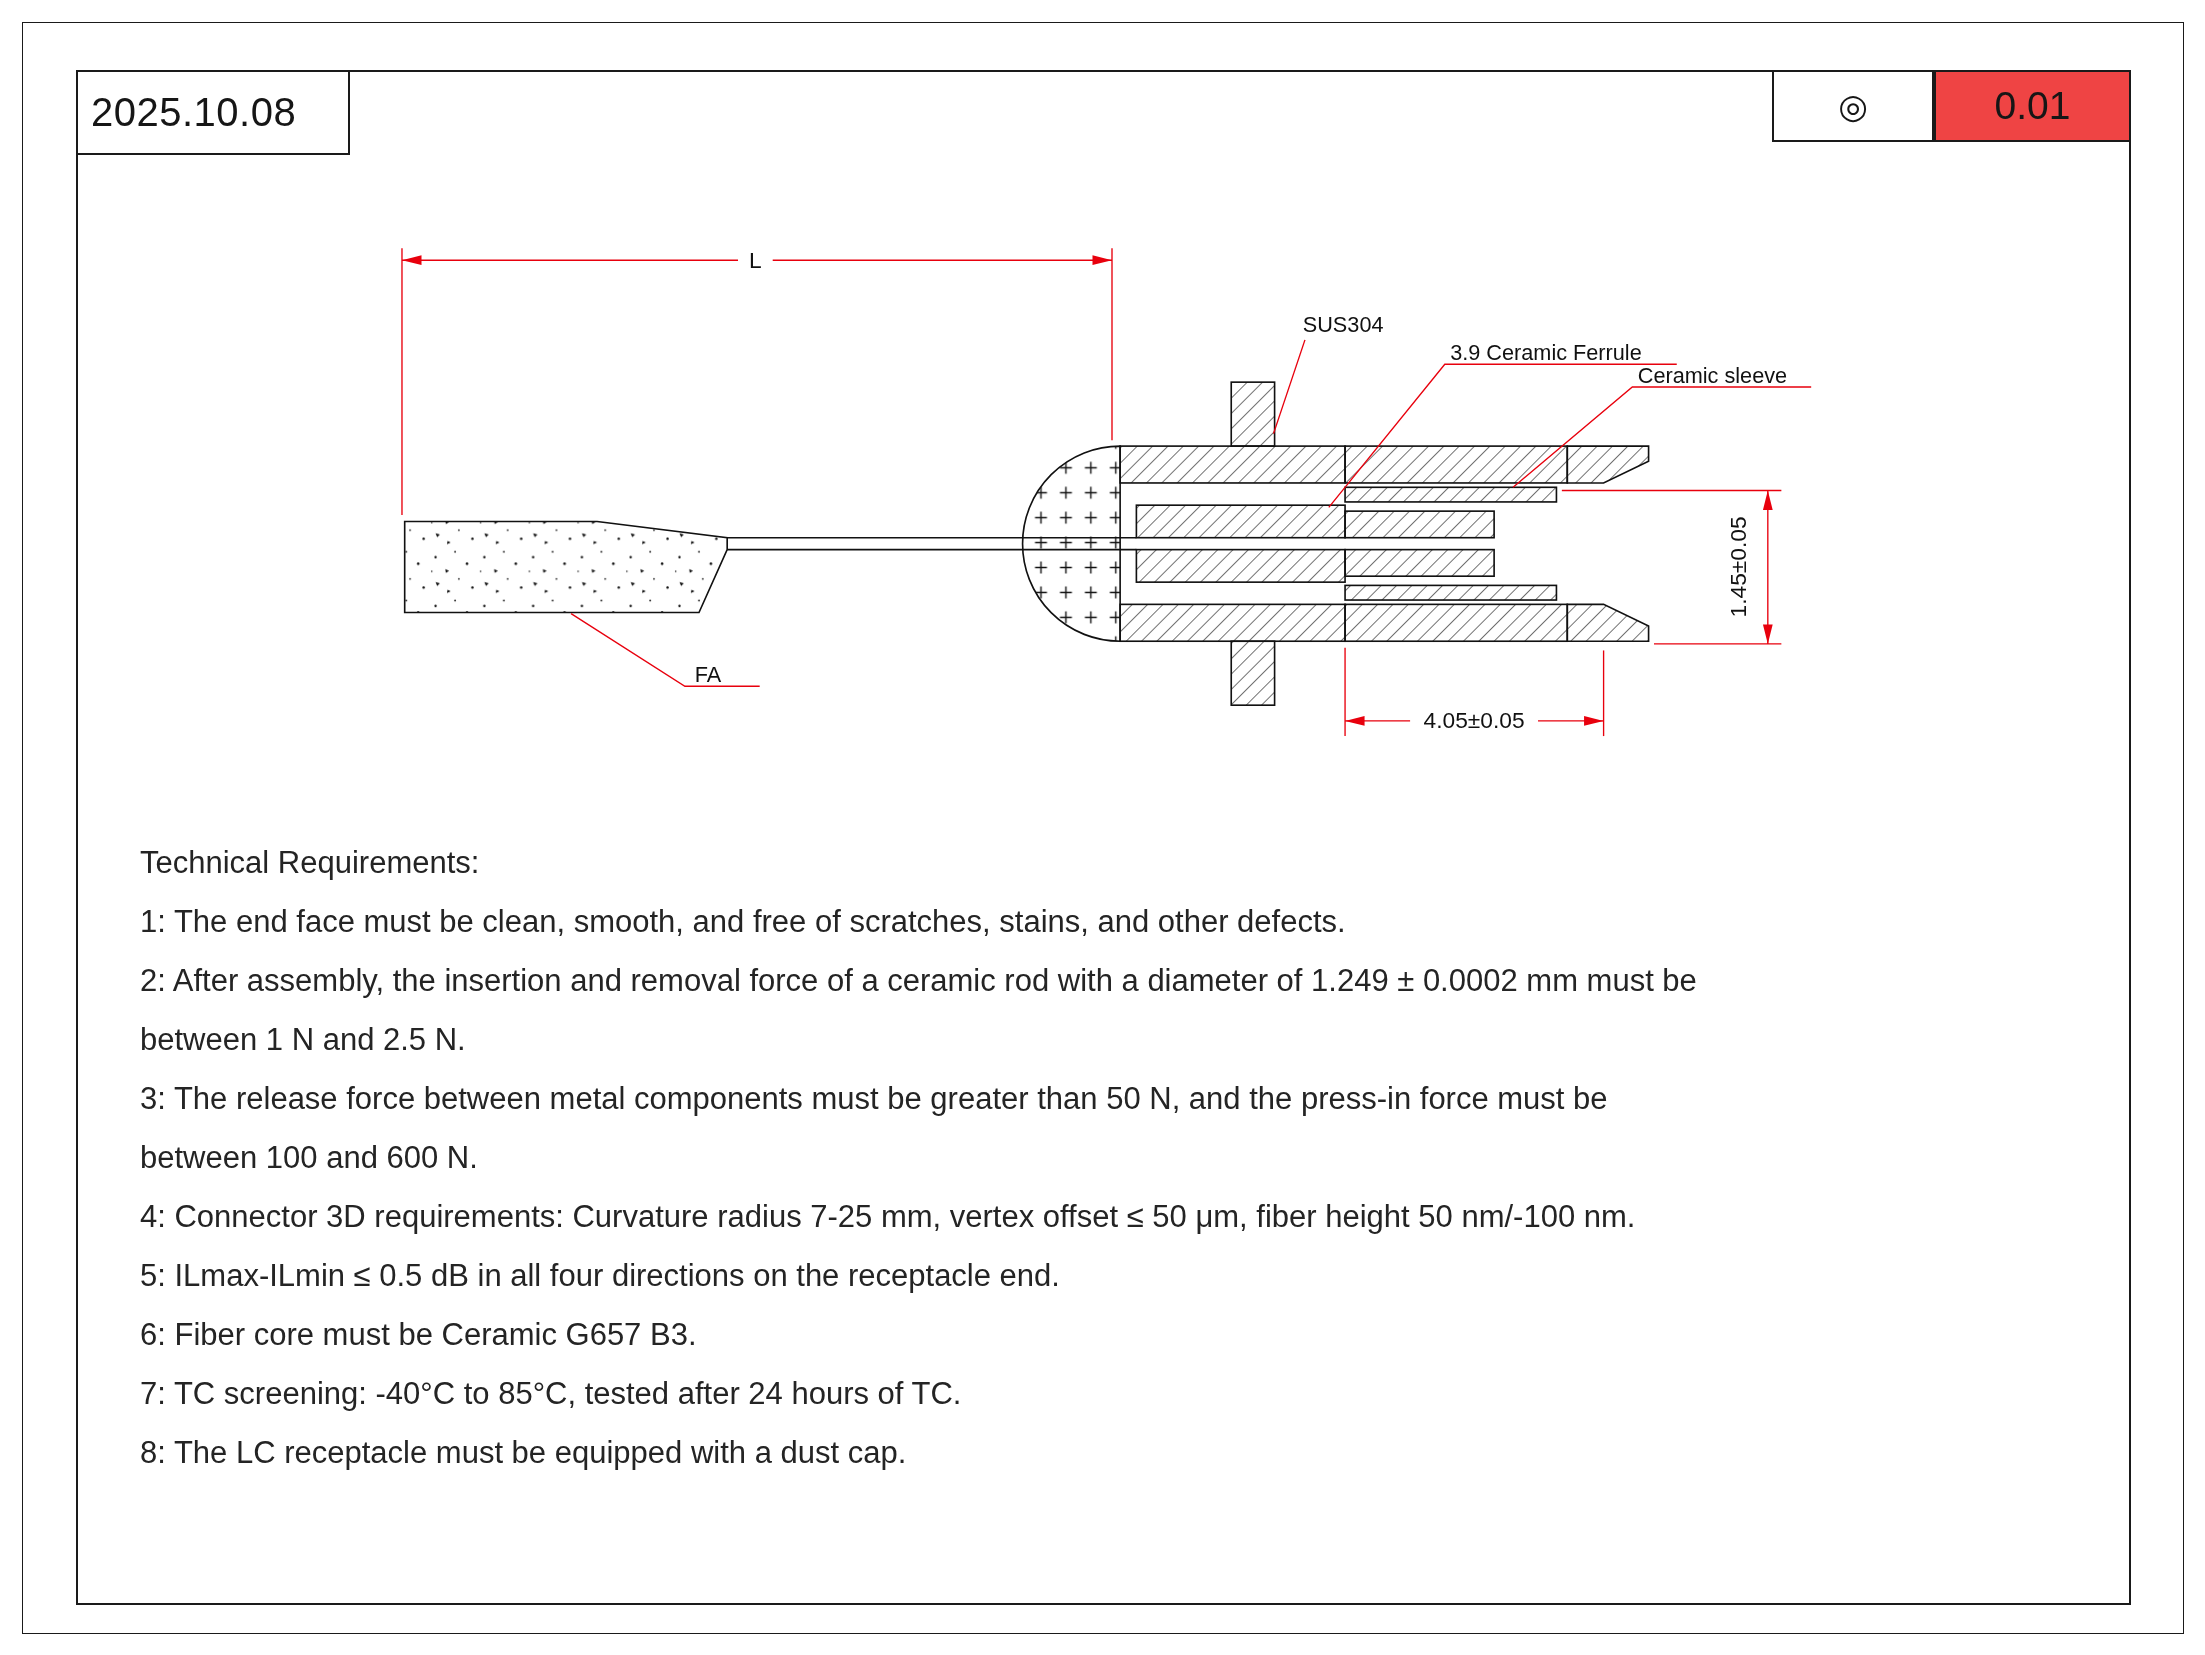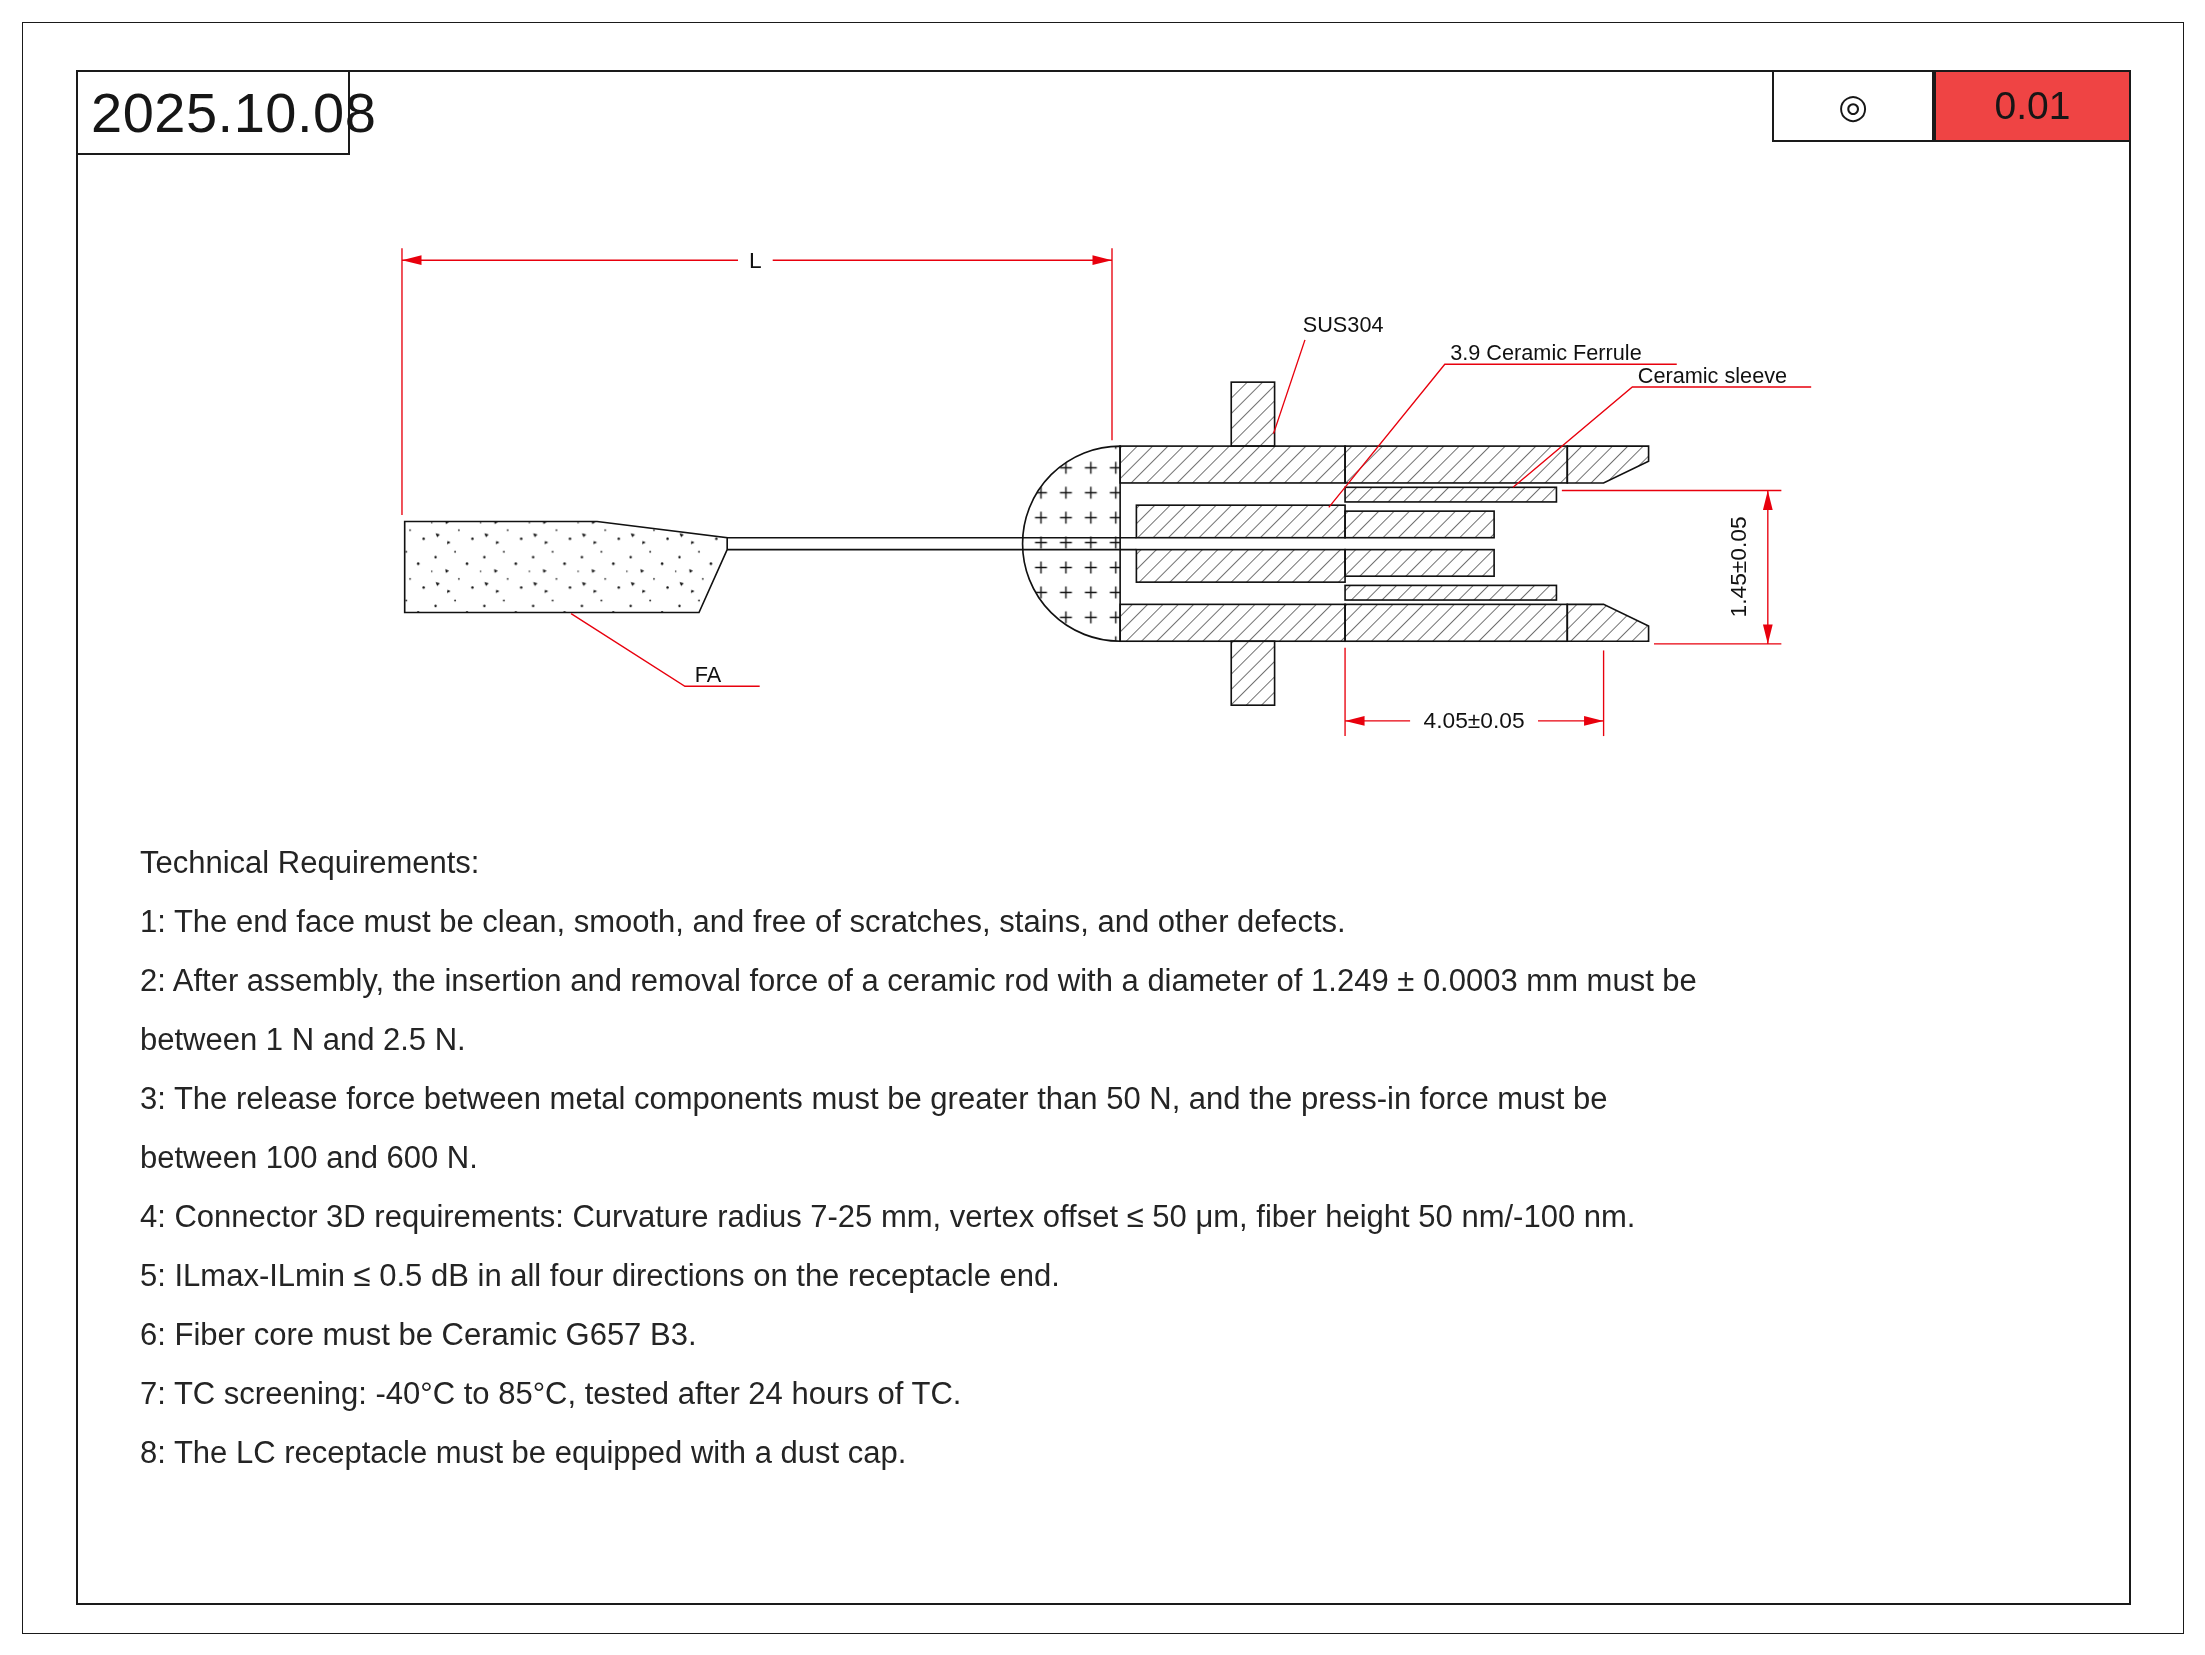--- a/index.html
+++ b/index.html
@@ -13,21 +13,21 @@
     border:1.6px solid #1a1a1a;
   }
   .inner-border {
     position:absolute; left:76px; top:70px; width:2055px; height:1535px;
     border:2.2px solid #1a1a1a;
   }
   .date-box {
     position:absolute; left:76px; top:70px; width:274px; height:85px;
     border:2.2px solid #1a1a1a; background:#fff;
     display:flex; align-items:center; padding-left:13px;
-    font-size:56px; color:#161616; letter-spacing:0.5px;
+    font-size:40px; color:#161616; letter-spacing:0.5px;
   }
   .symbol-box {
     position:absolute; left:1772px; top:70px; width:162px; height:72px;
     border:2.2px solid #1a1a1a; background:#fff;
     display:flex; align-items:center; justify-content:center;
     font-family:"DejaVu Sans", sans-serif; font-size:34px; color:#161616;
   }
   .tol-box {
     position:absolute; left:1934px; top:70px; width:197px; height:72px;
     border:2.2px solid #1a1a1a; background:#ef4444;
@@ -143,21 +143,21 @@
     <text x="1974" y="284" font-size="40">3.9 Ceramic Ferrule</text>
     <text x="2320" y="326" font-size="40">Ceramic sleeve</text>
     <text x="580" y="878" font-size="40">FA</text>
     <text x="2018" y="964" font-size="42" text-anchor="middle">4.05±0.05</text>
     <text x="2520" y="666" font-size="42" text-anchor="middle" transform="rotate(-90 2520 666)">1.45±0.05</text>
   </svg>
 
   <div class="tech">
     <div>Technical Requirements:</div>
     <div>1: The end face must be clean, smooth, and free of scratches, stains, and other defects.</div>
-    <div>2: After assembly, the insertion and removal force of a ceramic rod with a diameter of 1.249 ± 0.0003 mm must be</div>
+    <div>2: After assembly, the insertion and removal force of a ceramic rod with a diameter of 1.249 ± 0.0002 mm must be</div>
     <div>between 1 N and 2.5 N.</div>
     <div>3: The release force between metal components must be greater than 50 N, and the press-in force must be</div>
     <div>between 100 and 600 N.</div>
     <div>4: Connector 3D requirements: Curvature radius 7-25 mm, vertex offset ≤ 50 μm, fiber height 50 nm/-100 nm.</div>
     <div>5: ILmax-ILmin ≤ 0.5 dB in all four directions on the receptacle end.</div>
     <div>6: Fiber core must be Ceramic G657 B3.</div>
     <div>7: TC screening: -40°C to 85°C, tested after 24 hours of TC.</div>
     <div>8: The LC receptacle must be equipped with a dust cap.</div>
   </div>
 

